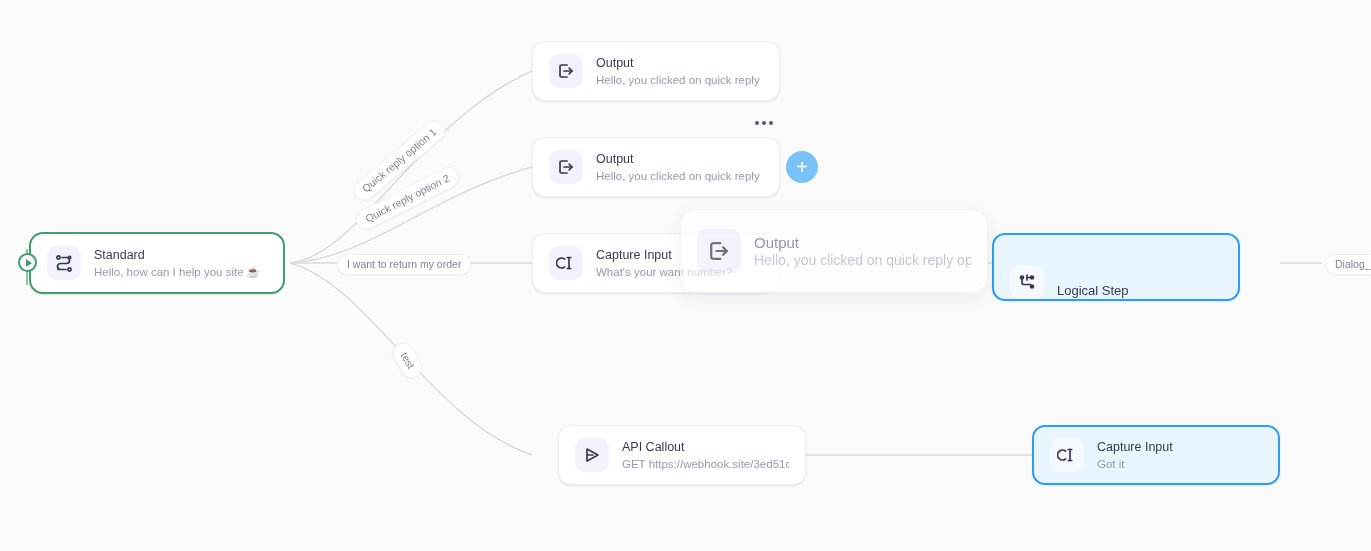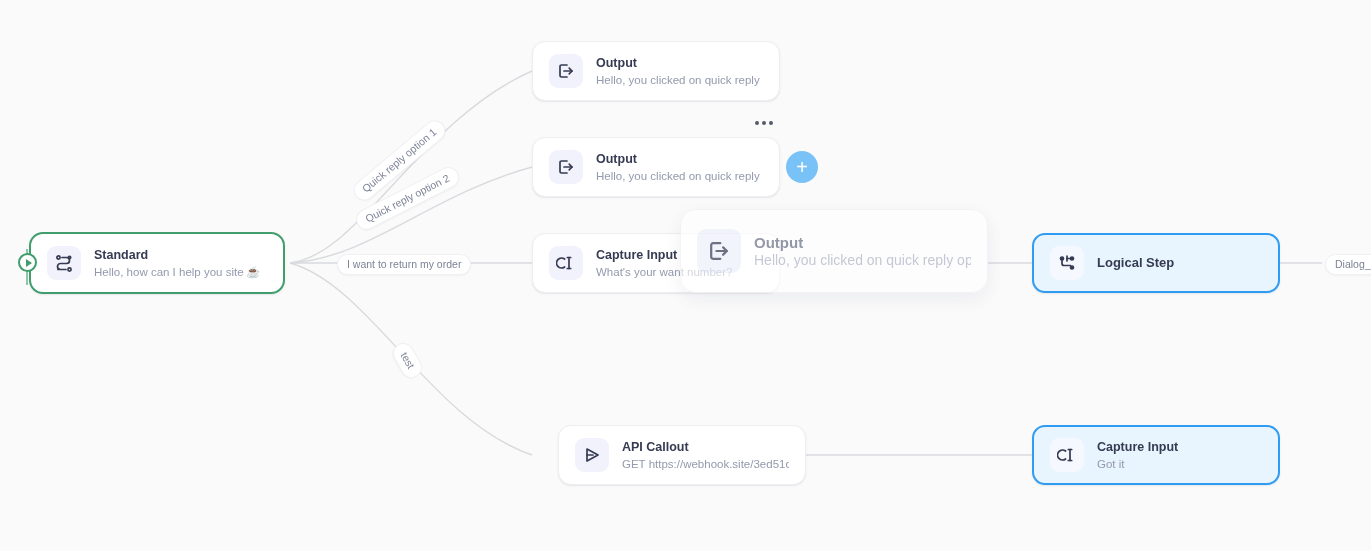--- a/index.html
+++ b/index.html
@@ -36,21 +36,21 @@
     flex: 0 0 auto;
     width: 34px; height: 34px;
     border-radius: 9px;
     background: #f1f2fb;
     display: flex; align-items: center; justify-content: center;
   }
   .node .ico svg { display: block; }
   .node .txt { min-width: 0; overflow: hidden; }
   .node .title {
     font-size: 12.5px;
-    font-weight: bold;
+    font-weight: normal;
     color: #353b52;
     line-height: 16px;
     white-space: nowrap;
   }
   .node .sub {
     font-size: 11.5px;
     color: #9499ad;
     line-height: 16px;
     white-space: nowrap;
     margin-top: 1px;
@@ -232,21 +232,21 @@
         <path d="M8 10 H16"></path>
         <path d="M13.2 7.2 L16 10 L13.2 12.8"></path>
       </svg>
     </div>
     <div class="txt">
       <div class="title">Output</div>
       <div class="sub">Hello, you clicked on quick reply op</div>
     </div>
   </div>
 
-  <div class="node sel no-sub" style="left:1032px; top:233px; width:248px; height:60px;">
+  <div class="node sel no-sub" style="left:992px; top:233px; width:248px; height:68px;align-items:flex-end;">
     <div class="ico">
       <svg width="20" height="20" viewBox="0 0 20 20" stroke="#353b52" stroke-width="1.7" fill="none" stroke-linecap="round" stroke-linejoin="round">
         <circle cx="5" cy="5.5" r="1.5" fill="#353b52"></circle>
         <circle cx="15" cy="5.5" r="1.5" fill="#353b52"></circle>
         <circle cx="15" cy="14.5" r="1.5" fill="#353b52"></circle>
         <path d="M5 7 v3.5 a2 2 0 0 0 2 2 h6.5"></path>
         <path d="M10 5.5 h3.5"></path>
         <path d="M10 3 v5"></path>
       </svg>
     </div>

